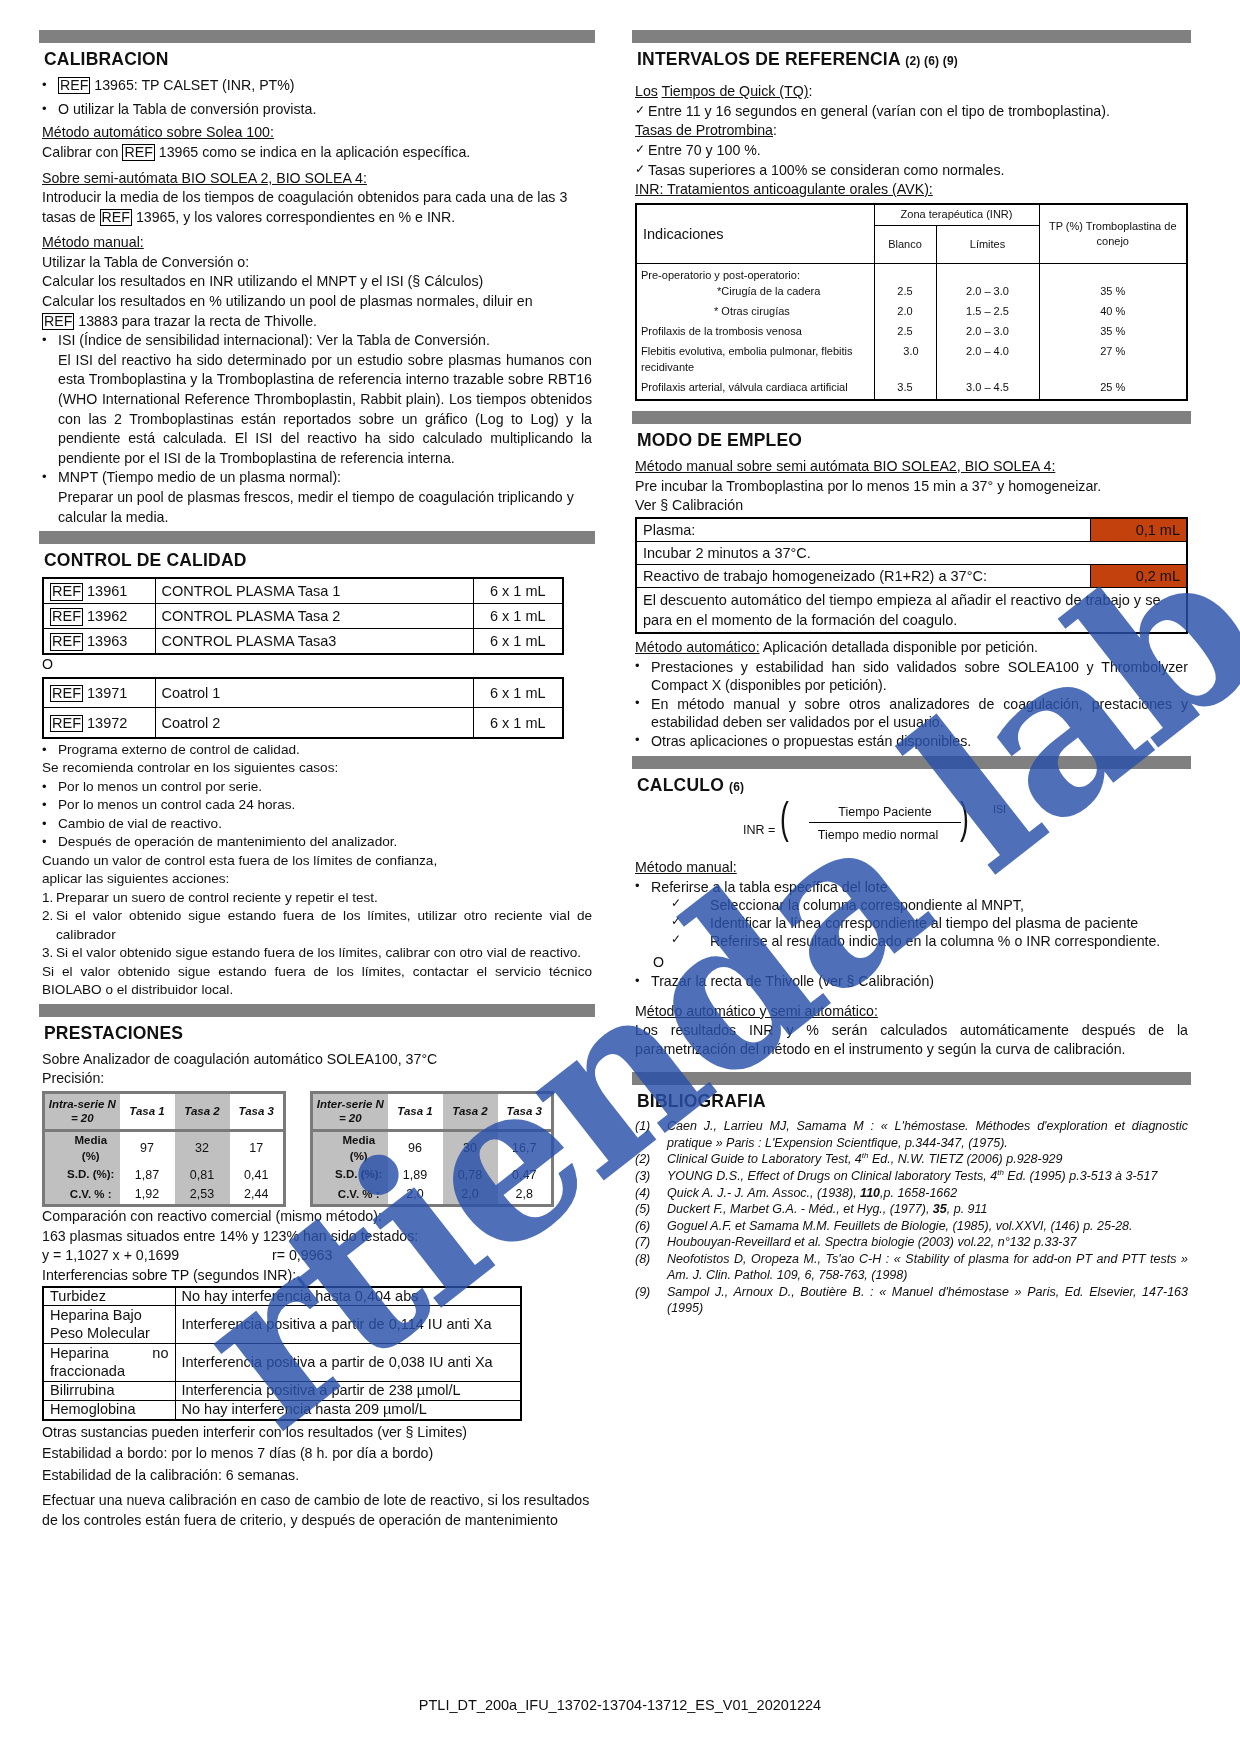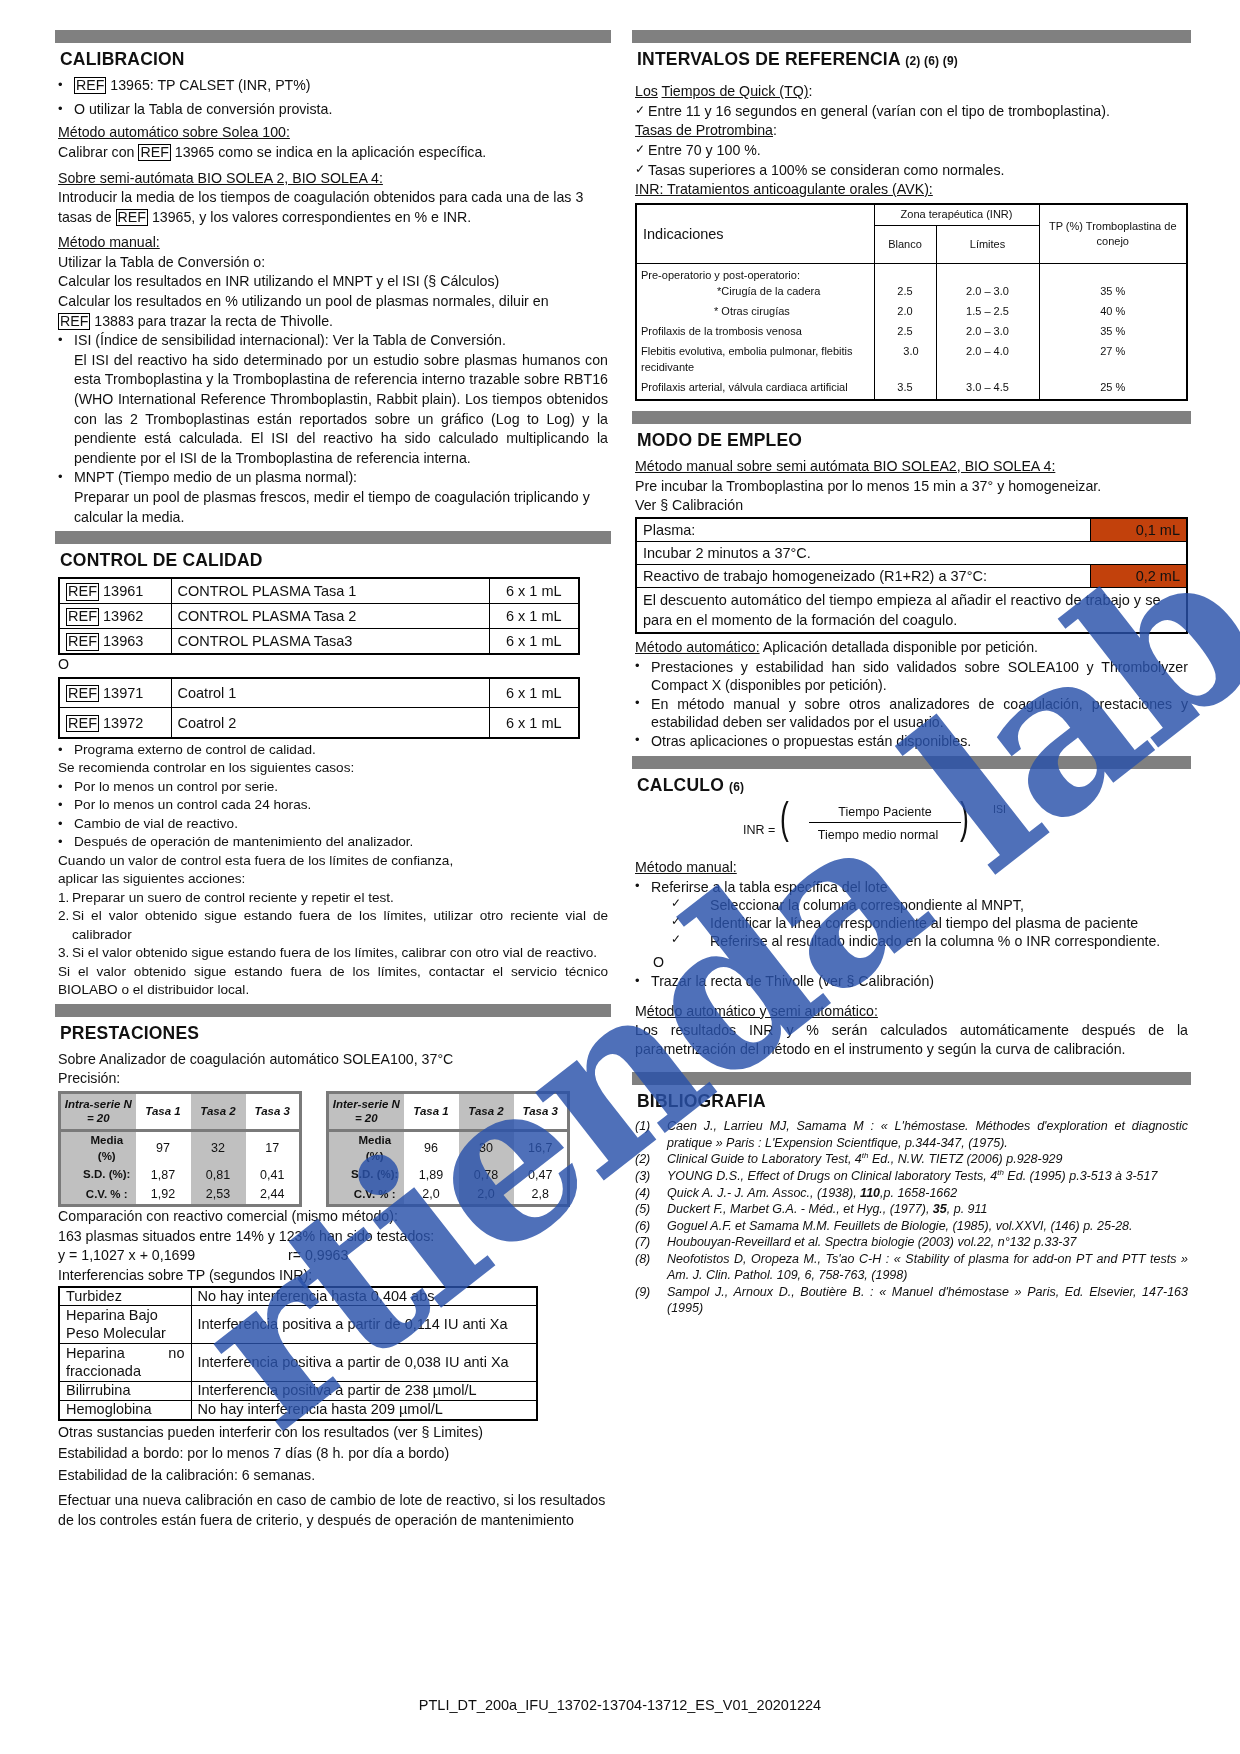--- a/index.html
+++ b/index.html
@@ -1,19 +1,19 @@
 <!DOCTYPE html>
 <html><head>
 <meta charset="utf-8">
 <style>
   * { box-sizing: border-box; margin: 0; padding: 0; }
   html, body { width: 1240px; height: 1754px; background: #ffffff; }
   body { position: relative; font-family: "Liberation Sans", sans-serif; color: #111; font-size: 14.2px; line-height: 1.38; overflow: hidden; }
   .col { position: absolute; top: 30px; }
-  .col-left { left: 58px; width: 550px; }
+  .col-left { left: 42px; width: 550px; }
   .col-right { left: 635px; width: 553px; }
   .bar { height: 13px; background: #808080; margin-left: -3px; margin-right: -3px; }
   h2 { font-size: 17.5px; font-weight: bold; margin: 4px 0 5px 2px; letter-spacing: 0.2px; }
   h2 small { font-size: 12px; font-weight: bold; }
   p { margin: 0; }
   .u { text-decoration: underline; }
   .ref { display: inline-block; border: 1.5px solid #000; padding: 0 1px; line-height: 1.05; }
   .just { text-align: justify; }
   ul.dots { list-style: none; }
   ul.dots li { position: relative; padding-left: 16px; }

